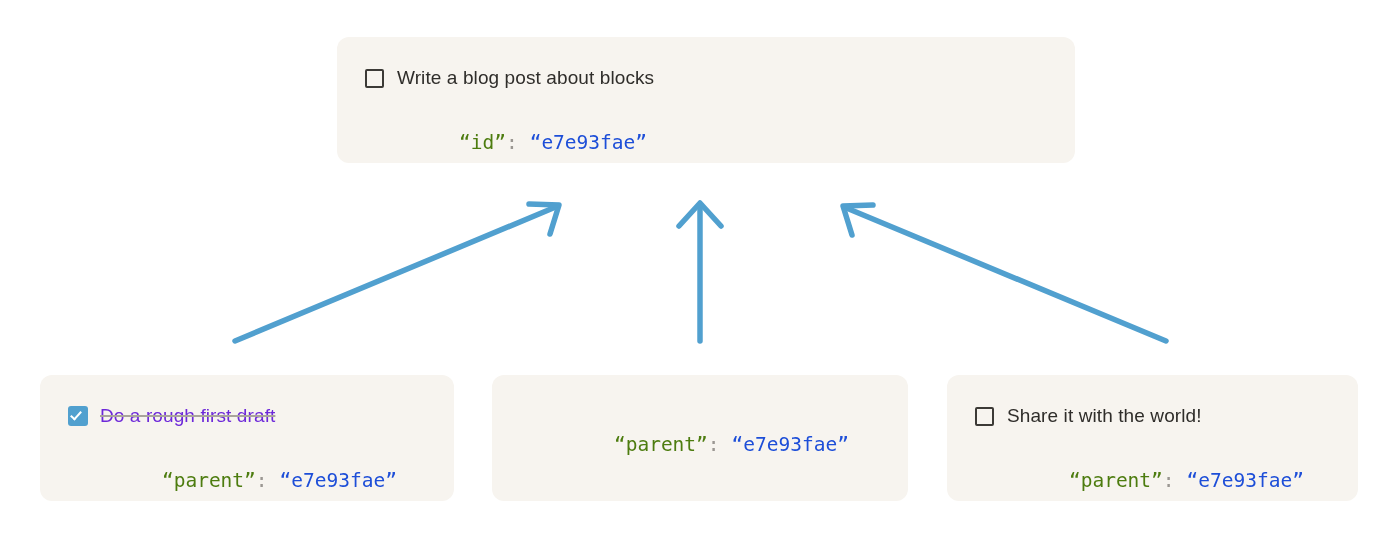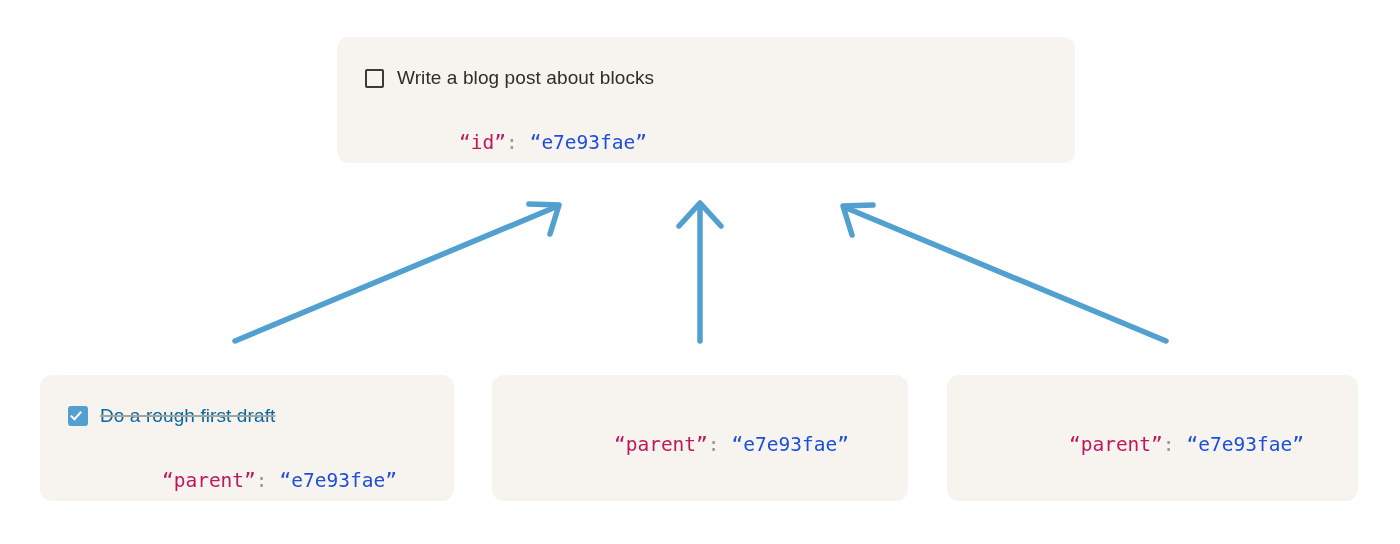--- a/index.html
+++ b/index.html
@@ -93,34 +93,34 @@
 
   .todo-label {
     font-family: "Liberation Sans", sans-serif;
     font-size: 19px;
     color: #2f2d2a;
     line-height: 24px;
     letter-spacing: 0.1px;
     white-space: nowrap;
   }
   .todo-label.done {
-    color: #0369a1;
+    color: #6d28d9;
     text-decoration: line-through;
     text-decoration-color: #a9a49c;
     text-decoration-thickness: 1.6px;
   }
 
   .json-line {
     font-family: "DejaVu Sans Mono", monospace;
     font-size: 19.5px;
     line-height: 28px;
     white-space: pre;
     letter-spacing: 0px;
   }
-  .json-key   { color: #be185d; }
+  .json-key   { color: #4d7c0f; }
   .json-colon { color: #9b9792; }
   .json-val   { color: #1d4ed8; }
 </style>
 </head>
 <body>
 
 <div id="canvas">
 
   <svg id="arrows" viewBox="0 0 1400 544">
     <g fill="none" stroke="#51a0cf" stroke-width="5.5" stroke-linecap="round" stroke-linejoin="round">
@@ -169,19 +169,23 @@
   <div class="card" style="left:492px; top:375px; width:416px; height:126px;">
     <div class="card-inner">
       <div class="json-line">
         <span class="json-key">“parent”</span><span class="json-colon">:</span><span class="json-val" style="padding-left:12px;">“e7e93fae”</span>
       </div>
     </div>
   </div>
 
   <div class="card" style="left:947px; top:375px; width:411px; height:126px;">
     <div class="card-inner">
+      <div class="todo-line">
+        <span class="checkbox"></span>
+        <span class="todo-label">Share it with the world!</span>
+      </div>
       <div class="json-line">
         <span class="json-key">“parent”</span><span class="json-colon">:</span><span class="json-val" style="padding-left:12px;">“e7e93fae”</span>
       </div>
     </div>
   </div>
 
 </div>
 
 </body></html>

